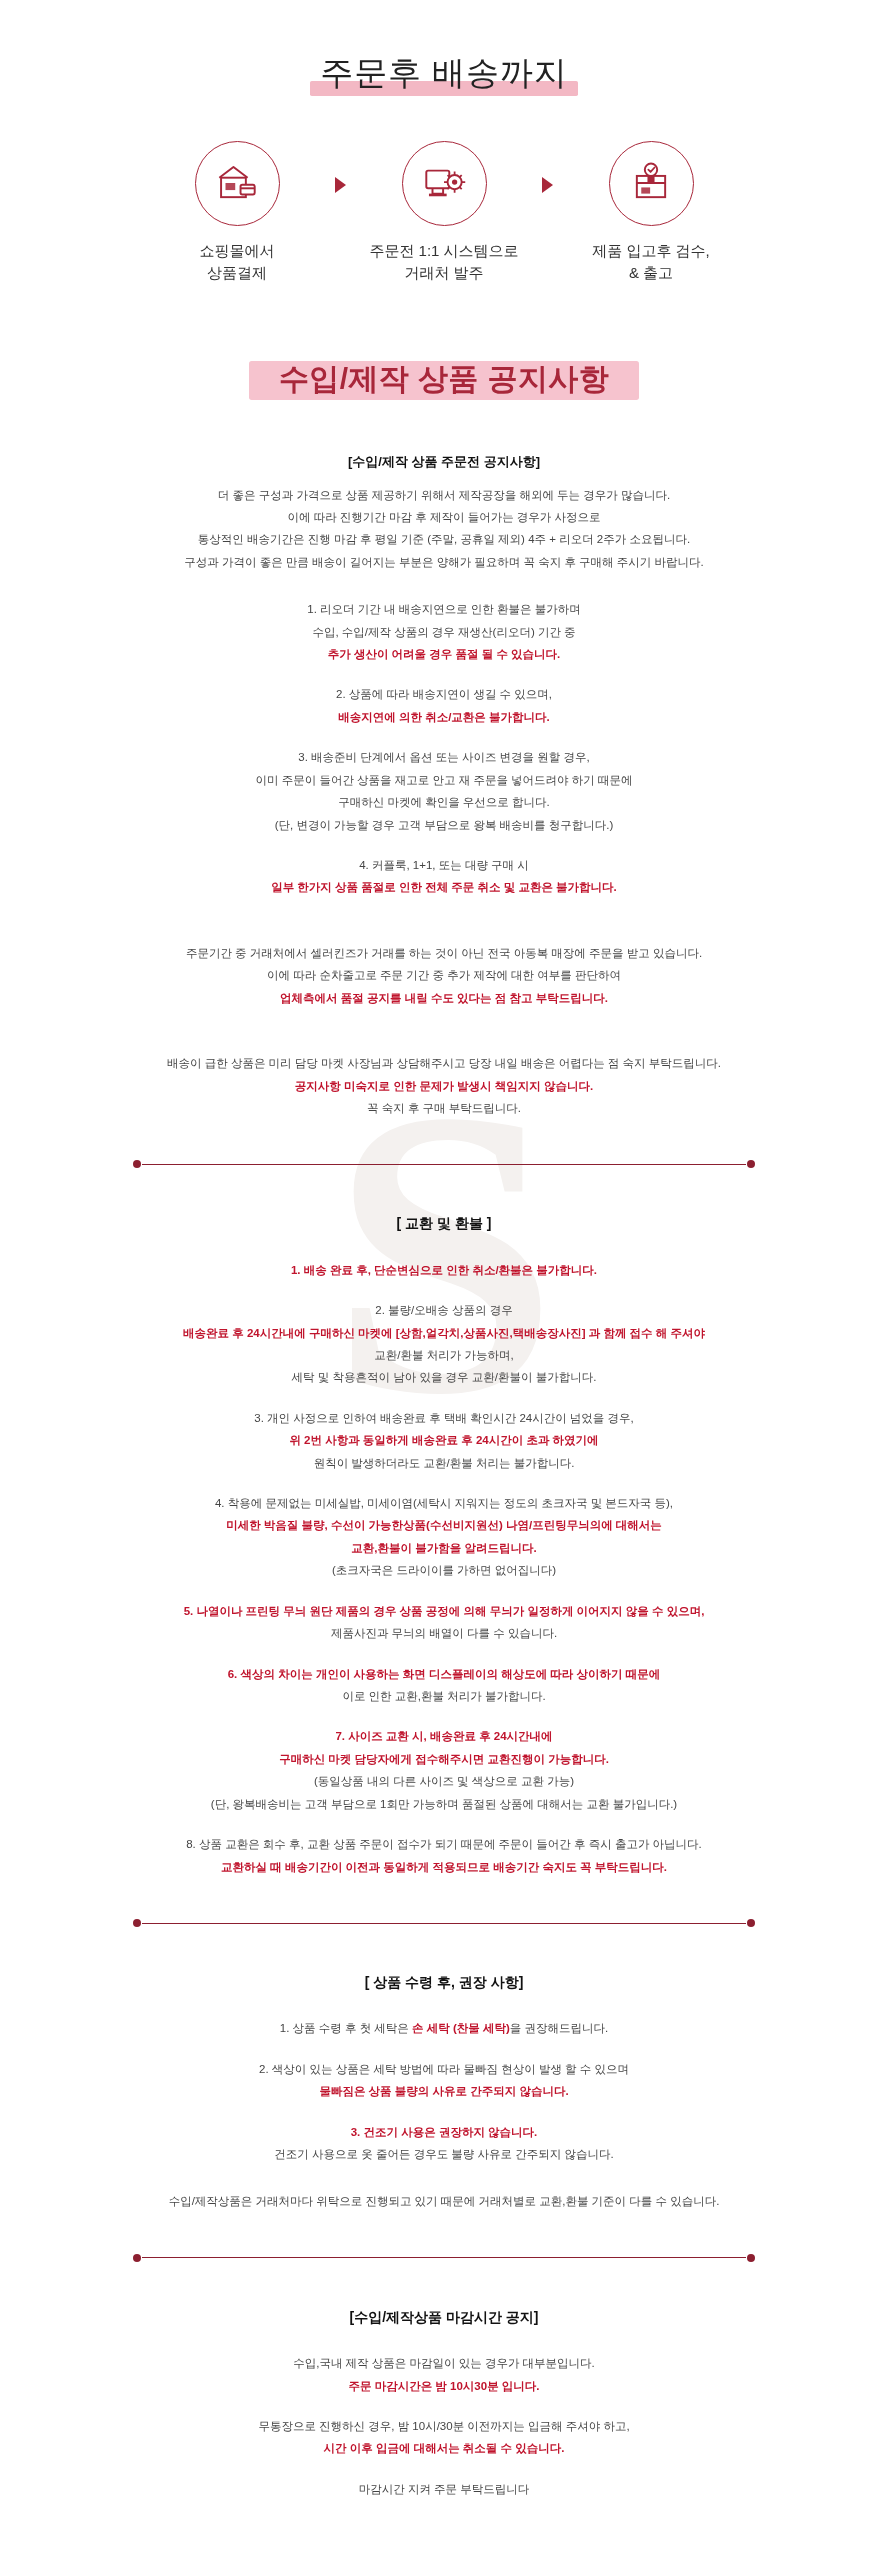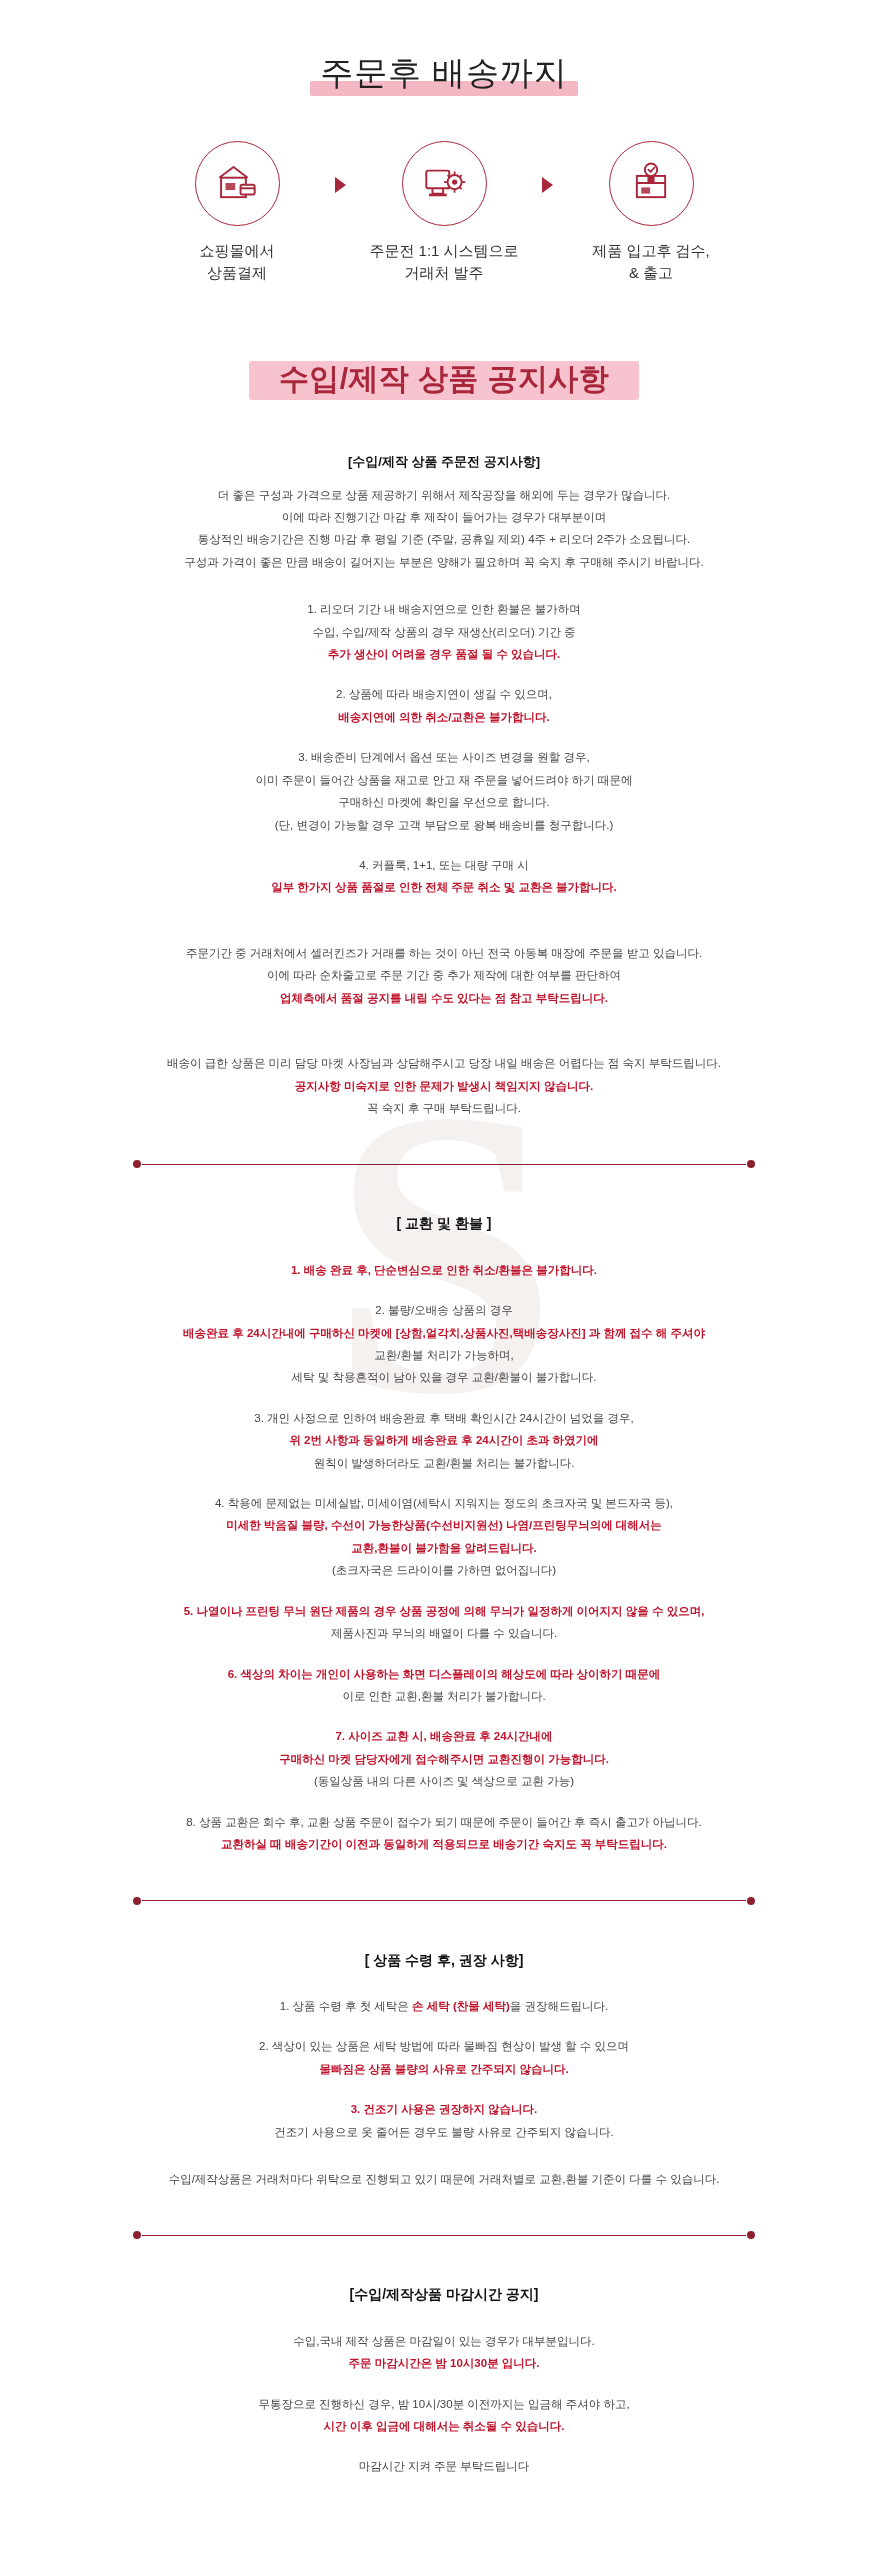--- a/index.html
+++ b/index.html
@@ -248,21 +248,21 @@
     <div class="banner-wrap">
       <span class="banner">
         <span class="hl"></span>
         <span>수입/제작 상품 공지사항</span>
       </span>
     </div>
 
     <div class="block gap-lg">
       <div class="hd">[수입/제작 상품 주문전 공지사항]</div>
       <p class="p">더 좋은 구성과 가격으로 상품 제공하기 위해서 제작공장을 해외에 두는 경우가 많습니다.</p>
-      <p class="p">이에 따라 진행기간 마감 후 제작이 들어가는 경우가 대부분이며</p>
+      <p class="p">이에 따라 진행기간 마감 후 제작이 들어가는 경우가 사정으로</p>
       <p class="p">통상적인 배송기간은 진행 마감 후 평일 기준 (주말, 공휴일 제외) 4주 + 리오더 2주가 소요됩니다.</p>
       <p class="p">구성과 가격이 좋은 만큼 배송이 길어지는 부분은 양해가 필요하며 꼭 숙지 후 구매해 주시기 바랍니다.</p>
 
       <div class="spacer-28"></div>
 
       <div>
         <p class="p">1. 리오더 기간 내 배송지연으로 인한 환불은 불가하며</p>
         <p class="p">수입, 수입/제작 상품의 경우 재생산(리오더) 기간 중</p>
         <p class="p red">추가 생산이 어려울 경우 품절 될 수 있습니다.</p>
       </div>
@@ -361,20 +361,21 @@
         <p class="p red">6. 색상의 차이는 개인이 사용하는 화면 디스플레이의 해상도에 따라 상이하기 때문에</p>
         <p class="p">이로 인한 교환,환불 처리가 불가합니다.</p>
       </div>
 
       <div class="spacer-20"></div>
 
       <div>
         <p class="p red">7. 사이즈 교환 시, 배송완료 후 24시간내에</p>
         <p class="p red">구매하신 마켓 담당자에게 접수해주시면 교환진행이 가능합니다.</p>
         <p class="p">(동일상품 내의 다른 사이즈 및 색상으로 교환 가능)</p>
+        <p class="p">(단, 왕복배송비는 고객 부담으로 1회만 가능하며 품절된 상품에 대해서는 교환 불가입니다.)</p>
       </div>
 
       <div class="spacer-20"></div>
 
       <div>
         <p class="p">8. 상품 교환은 회수 후, 교환 상품 주문이 접수가 되기 때문에 주문이 들어간 후 즉시 출고가 아닙니다.</p>
         <p class="p red">교환하실 때 배송기간이 이전과 동일하게 적용되므로 배송기간 숙지도 꼭 부탁드립니다.</p>
       </div>
     </div>
 

